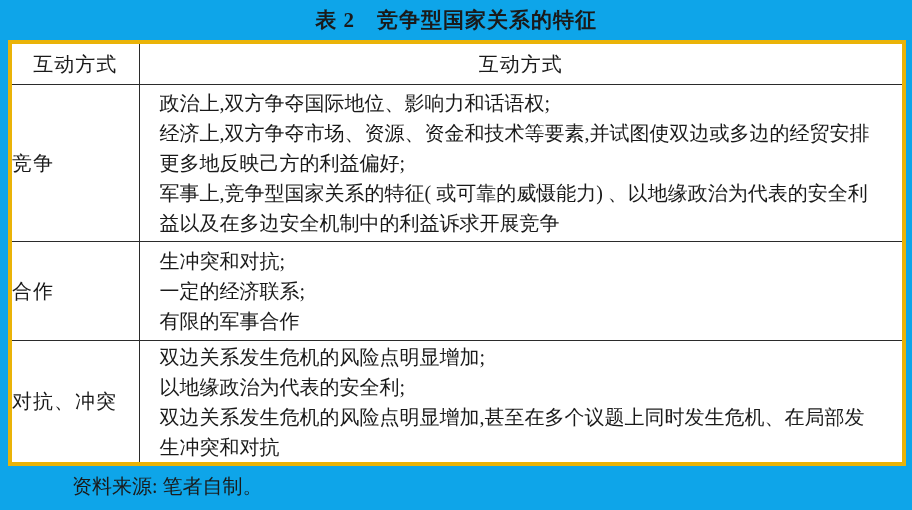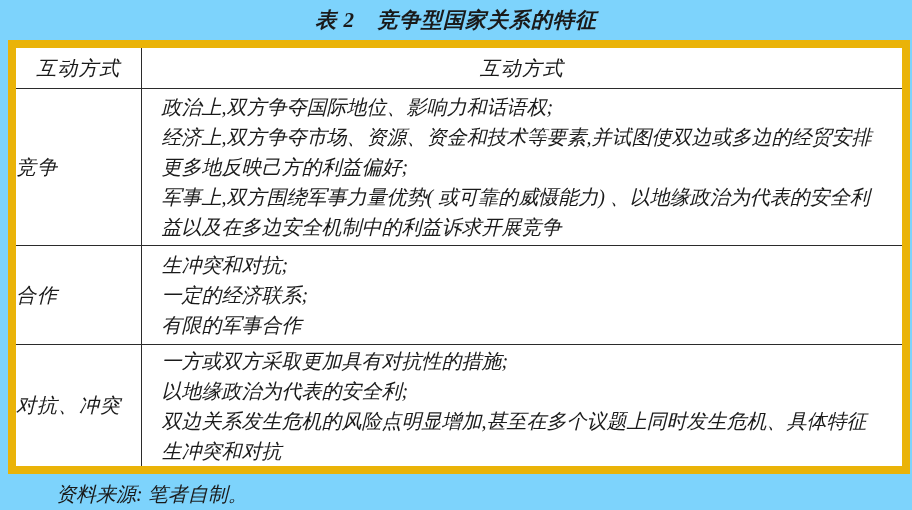--- a/index.html
+++ b/index.html
@@ -4,42 +4,41 @@
 <style>
   html, body {
     margin: 0;
     padding: 0;
     background: #ffffff;
   }
   .page {
     position: relative;
     width: 912px;
     height: 510px;
-    background: #7dd3fc;
+    background: #0ea5e9;
     color: #1a1a1a;
     font-family: "Liberation Serif", "DejaVu Serif", serif;
     overflow: hidden;
-    font-style: italic;
   }
   .doc-title {
     margin: 0;
     padding-top: 7px;
     height: 33px;
     text-align: center;
     font-size: 21px;
     font-weight: bold;
     letter-spacing: 1px;
     line-height: 26px;
   }
   table.feature-table {
     border-collapse: collapse;
     table-layout: fixed;
     margin-left: 8px;
     width: 894px;
-    border: 8px solid #eab308;
+    border: 4px solid #eab308;
   }
   table.feature-table td, table.feature-table th {
     border: 1px solid #2b2b2b;
     font-weight: normal;
     font-size: 20px;
     padding: 0;
     background: #ffffff;
   }
   col.col-mode { width: 129px; }
   col.col-features { width: 765px; }
@@ -60,21 +59,21 @@
   .cell-line {
     line-height: 30px;
     white-space: nowrap;
     margin-left: 20px;
   }
   tr.row-competition td { height: 156px; }
   tr.row-cooperation td { height: 98px; }
   tr.row-conflict td { height: 121px; }
   .source-note {
     margin-top: 7px;
-    padding-left: 56px;
+    padding-left: 72px;
     font-size: 20px;
     line-height: 26px;
   }
 </style>
 </head>
 <body>
 
 <div class="page">
 
   <div class="doc-title">表 2　竞争型国家关系的特征</div>
@@ -89,40 +88,40 @@
         <th>互动方式</th>
         <th>互动方式</th>
       </tr>
 
       <tr class="row-competition">
         <td class="mode-cell">竞争</td>
         <td class="features-cell">
           <div class="cell-line">政治上,双方争夺国际地位、影响力和话语权;</div>
           <div class="cell-line">经济上,双方争夺市场、资源、资金和技术等要素,并试图使双边或多边的经贸安排</div>
           <div class="cell-line">更多地反映己方的利益偏好;</div>
-          <div class="cell-line">军事上,双方围绕军事力量优势( 或可靠的威慑能力) 、以地缘政治为代表的安全利</div>
+          <div class="cell-line">军事上,竞争型国家关系的特征( 或可靠的威慑能力) 、以地缘政治为代表的安全利</div>
           <div class="cell-line">益以及在多边安全机制中的利益诉求开展竞争</div>
         </td>
       </tr>
 
       <tr class="row-cooperation">
         <td class="mode-cell">合作</td>
         <td class="features-cell">
           <div class="cell-line">生冲突和对抗;</div>
           <div class="cell-line">一定的经济联系;</div>
           <div class="cell-line">有限的军事合作</div>
         </td>
       </tr>
 
       <tr class="row-conflict">
         <td class="mode-cell">对抗、冲突</td>
         <td class="features-cell">
-          <div class="cell-line">一方或双方采取更加具有对抗性的措施;</div>
+          <div class="cell-line">双边关系发生危机的风险点明显增加;</div>
           <div class="cell-line">以地缘政治为代表的安全利;</div>
-          <div class="cell-line">双边关系发生危机的风险点明显增加,甚至在多个议题上同时发生危机、具体特征</div>
+          <div class="cell-line">双边关系发生危机的风险点明显增加,甚至在多个议题上同时发生危机、在局部发</div>
           <div class="cell-line">生冲突和对抗</div>
         </td>
       </tr>
     </tbody>
   </table>
 
   <div class="source-note">资料来源: 笔者自制。</div>
 
 </div>
 

